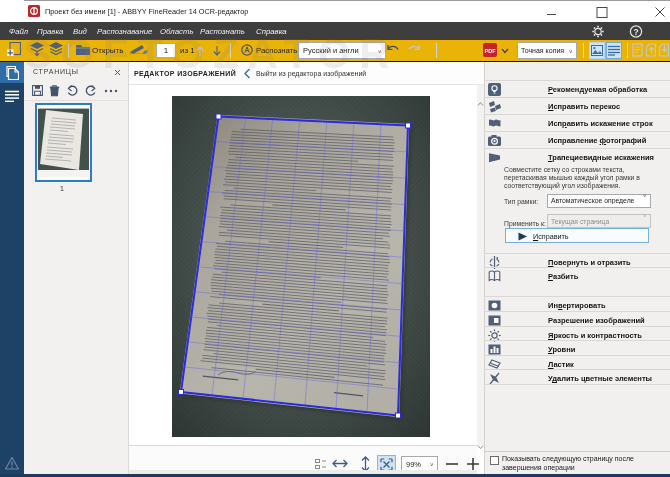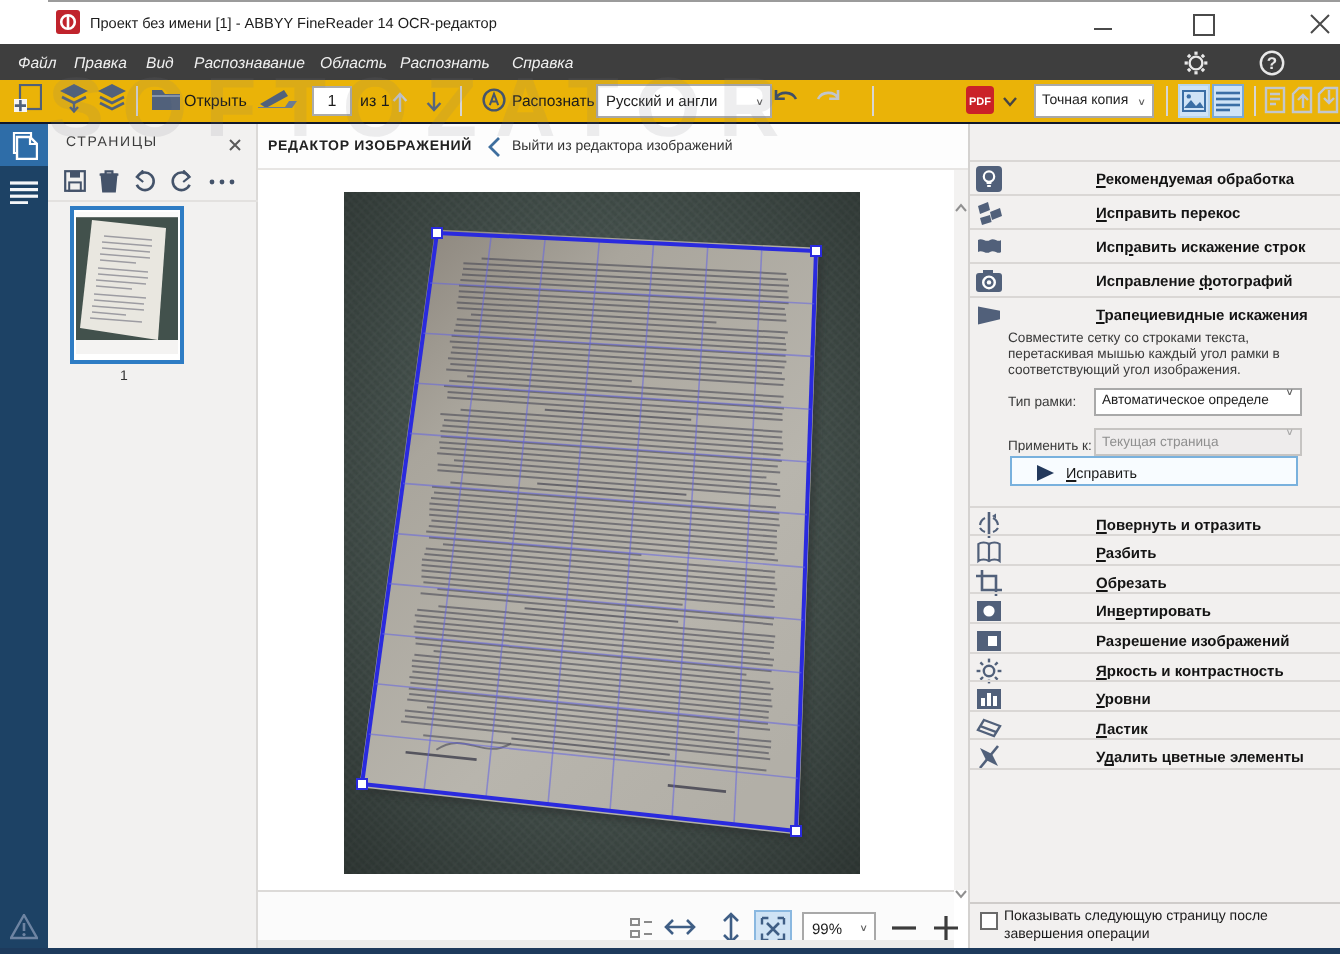--- a/index.html
+++ b/index.html
@@ -544,28 +544,20 @@
       </div>
 <div class="pitem" style="top:205.2px;height:14.6px">
         <span class="ic">
           <svg width="13" height="13" viewBox="0 0 13 13">
             <path d="M6.5 2 C5 1 2.5 1 1.2 2 V10.5 C2.5 9.5 5 9.5 6.5 10.5 C8 9.5 10.5 9.5 11.8 10.5 V2 C10.5 1 8 1 6.5 2 Z" fill="none" stroke="#51607a" stroke-width="1.1"></path>
             <line x1="6.5" y1="2" x2="6.5" y2="10.5" stroke="#51607a" stroke-width="1.1"></line>
           </svg>
         </span>
         <span class="lbl"><u>Р</u>азбить</span>
       </div>
-<div class="pitem" style="top:219.8px;height:14.6px">
-        <span class="ic">
-          <svg width="13" height="13" viewBox="0 0 13 13">
-            <path d="M3 0 V10 H13 M0 3 H10 V13" fill="none" stroke="#51607a" stroke-width="1.3"></path>
-          </svg>
-        </span>
-        <span class="lbl"><u>О</u>брезать</span>
-      </div>
 <div class="pitem" style="top:234.3px;height:14.6px">
         <span class="ic">
           <svg width="13" height="13" viewBox="0 0 13 13">
             <rect x="0.5" y="1.5" width="12" height="10" fill="#51607a"></rect>
             <circle cx="6.5" cy="6.5" r="2.8" fill="#fff"></circle>
           </svg>
         </span>
         <span class="lbl">Ин<u>в</u>ертировать</span>
       </div>
 <div class="pitem" style="top:248.9px;height:14.6px">

